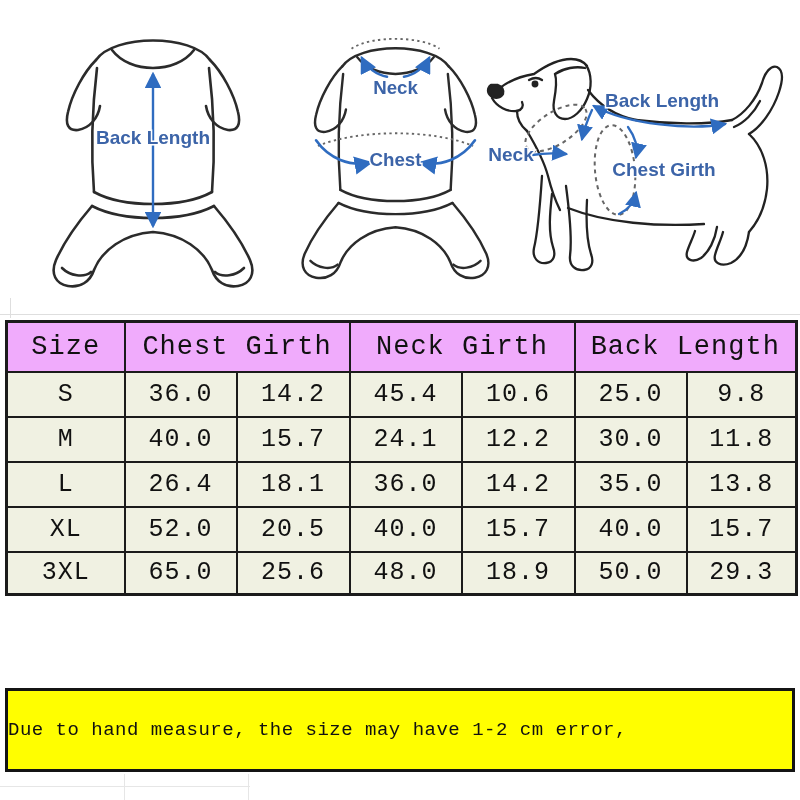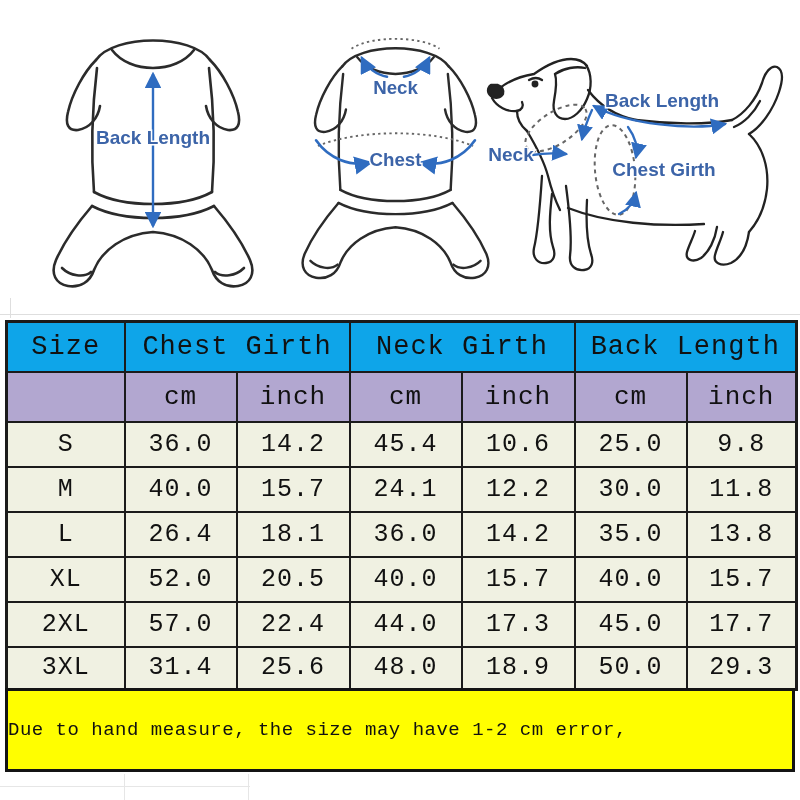--- a/index.html
+++ b/index.html
@@ -11,21 +11,21 @@
               paint-order:stroke;stroke:#ffffff;stroke-width:3px;text-anchor:middle;}
   .anno-label.big{font-size:20px;}
   
   .gl{position:absolute;background:#dedede;}
   
   table.size-table{position:absolute;left:5px;top:320px;width:790px;
       border-collapse:collapse;table-layout:fixed;
       border:3px solid #1b1b1b;}
   .size-table th,.size-table td{border:2px solid #1b1b1b;text-align:center;
       vertical-align:middle;font-weight:400;padding:0;letter-spacing:1px;}
-  .size-table .r-head{height:50px;background:#0ea5e9;}
+  .size-table .r-head{height:50px;background:#f0abfc;}
   .size-table .r-head th{font-size:27px;}
   .size-table .r-units{height:50px;background:#b2a7d0;}
   .size-table .r-units th{font-size:26px;}
   .size-table .r-body{height:45px;background:#f0f1e2;}
   .size-table .r-body.last{height:43px;}
   .size-table .r-body td{font-size:25px;}
   
   .notice{position:absolute;left:5px;top:688px;width:790px;height:84px;
       box-sizing:border-box;background:#fffe00;border:3px solid #141414;
       display:flex;flex-direction:column;justify-content:space-evenly;align-items:flex-start;}
@@ -143,29 +143,20 @@
         <col style="width:112px">
         <col style="width:110px">
     </colgroup>
     <tbody>
       <tr class="r-head">
         <th>Size</th>
         <th colspan="2">Chest Girth</th>
         <th colspan="2">Neck Girth</th>
         <th colspan="2">Back Length</th>
       </tr>
-      <tr class="r-units">
-        <th></th>
-        <th>cm</th>
-        <th>inch</th>
-        <th>cm</th>
-        <th>inch</th>
-        <th>cm</th>
-        <th>inch</th>
-      </tr>
       <tr class="r-body">
         <td>S</td>
         <td>36.0</td>
         <td>14.2</td>
         <td>45.4</td>
         <td>10.6</td>
         <td>25.0</td>
         <td>9.8</td>
       </tr>
       <tr class="r-body">
@@ -188,32 +179,23 @@
       </tr>
       <tr class="r-body">
         <td>XL</td>
         <td>52.0</td>
         <td>20.5</td>
         <td>40.0</td>
         <td>15.7</td>
         <td>40.0</td>
         <td>15.7</td>
       </tr>
-      <tr class="r-body">
-        <td>2XL</td>
-        <td>57.0</td>
-        <td>22.4</td>
-        <td>44.0</td>
-        <td>17.3</td>
-        <td>45.0</td>
-        <td>17.7</td>
-      </tr>
       <tr class="r-body last">
         <td>3XL</td>
-        <td>31.4</td>
+        <td>65.0</td>
         <td>25.6</td>
         <td>48.0</td>
         <td>18.9</td>
         <td>50.0</td>
         <td>29.3</td>
       </tr>
     </tbody>
   </table>
 
   <div class="notice">

